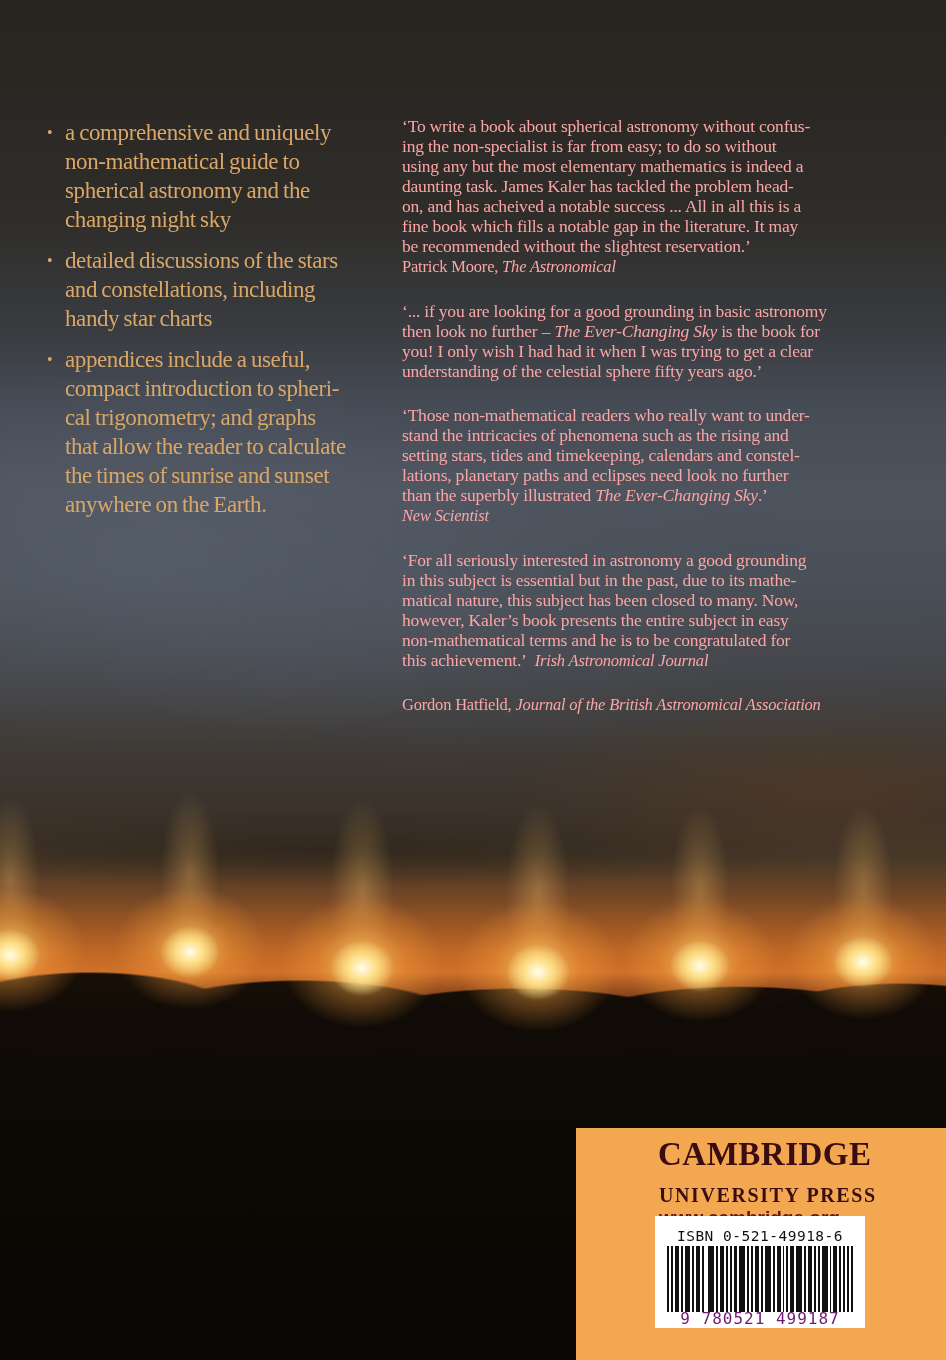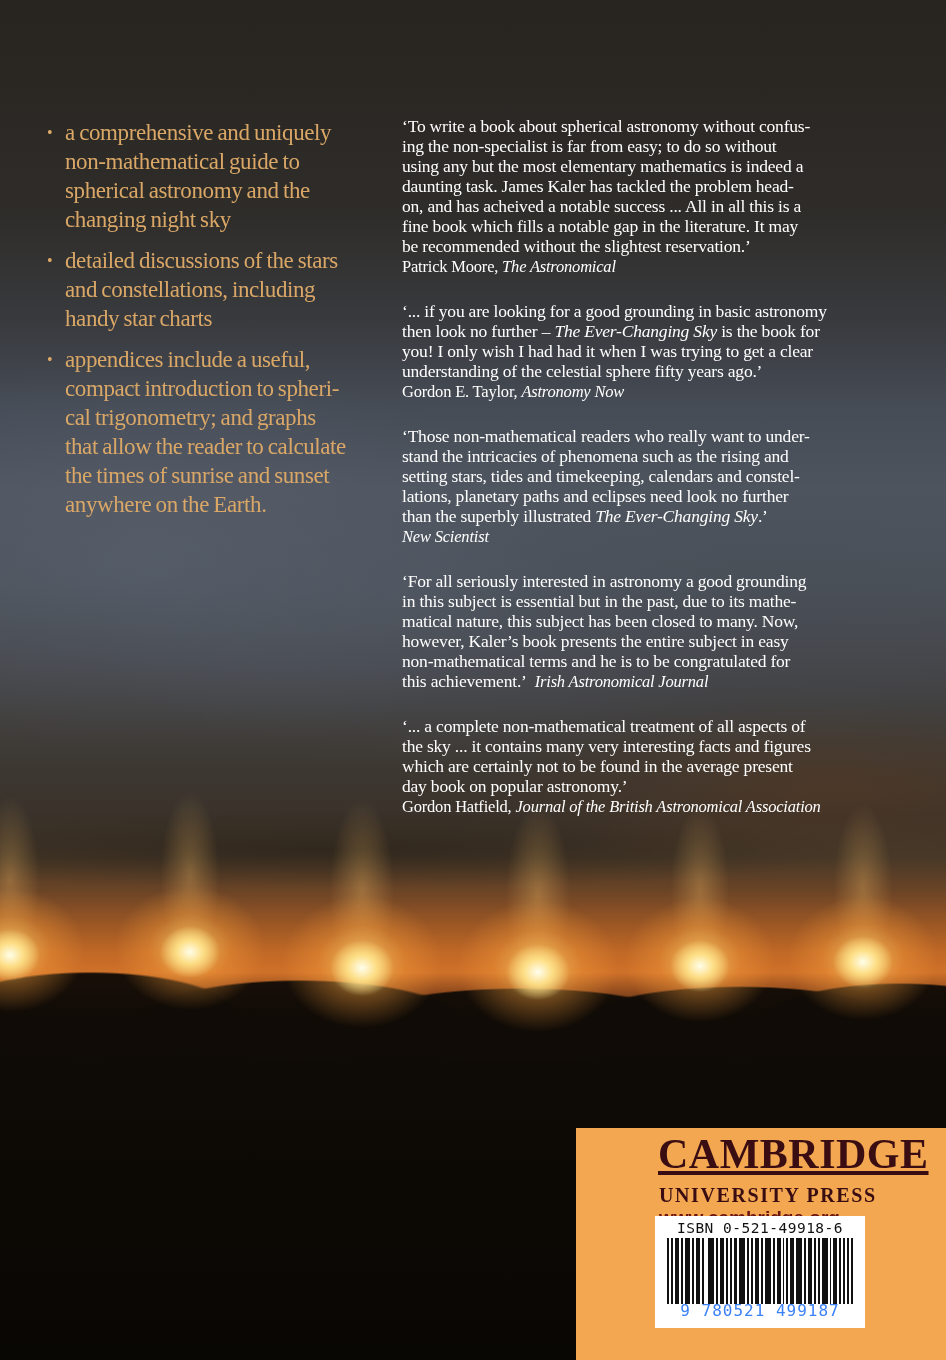--- a/index.html
+++ b/index.html
@@ -63,62 +63,62 @@
   }
   .bullet-item{
     position:relative;padding-left:19px;margin-bottom:12px;
     white-space:pre-line;
     font-size:23px;line-height:29px;letter-spacing:-0.4px;word-spacing:-1px;
   }
   .bullet-item .dot{position:absolute;left:1px;top:0;font-size:16px;line-height:29px;}
   
   .quotes{
     position:absolute;left:402px;top:116px;width:484px;
-    color:#ffffff;
+    color:#fca5a5;
   }
   .quote{
     margin-bottom:24px;white-space:pre-line;
     font-size:17.5px;line-height:20px;letter-spacing:-0.2px;
   }
   .em{font-style:italic;}
   .attribution{font-size:16.5px;line-height:20px;margin-top:1px;}
   .attribution.inline{display:inline;}
   
   .panel{
     position:absolute;left:576px;top:1128px;width:370px;height:232px;
     background:#f3a750;
   }
   .pub-name1{
     margin:9px 0 4px 82px;
     font-family:"Liberation Serif", serif;font-weight:bold;
-    font-size:42px;line-height:34px;letter-spacing:0.5px;color:#3a0d12;text-decoration:underline;
+    font-size:33px;line-height:34px;letter-spacing:0.5px;color:#3a0d12;
   }
   .pub-name2{
     margin:13px 0 0 83px;
     font-family:"Liberation Serif", serif;font-weight:bold;
     font-size:20px;line-height:22px;letter-spacing:1.6px;color:#3a0d12;
   }
   .pub-url{
     margin:2px 0 0 83px;
     font-family:"Liberation Sans", sans-serif;font-weight:bold;
     font-size:19px;line-height:20px;color:#6b1512;
   }
   .isbn-box{
     position:absolute;left:79px;top:88px;width:210px;height:112px;
     background:#ffffff;text-align:center;
   }
   .isbn-label{
     font-family:"DejaVu Sans Mono", monospace;
     font-size:14.5px;line-height:20px;letter-spacing:0.5px;color:#111;
-    padding-top:2px;
+    padding-top:10px;
   }
   .barcode{display:block;margin:0 auto;width:186px;height:66px;}
   .barcode-digits{
     font-family:"DejaVu Sans Mono", monospace;
-    font-size:16px;line-height:18px;letter-spacing:1px;color:#3b82f6;
+    font-size:16px;line-height:18px;letter-spacing:1px;color:#701a75;
     margin-top:-2px;
   }
 </style>
 </head>
 <body>
 
 <div class="cover">
   <div class="photo"></div>
 
   <div class="bullets">
@@ -141,36 +141,33 @@
       <div class="quote"><span class="qbody"><span>‘To write a book about spherical astronomy without confus-
 ing the non-specialist is far from easy; to do so without
 using any but the most elementary mathematics is indeed a
 daunting task. James Kaler has tackled the problem head-
 on, and has acheived a notable success ... All in all this is a
 fine book which fills a notable gap in the literature. It may
 be recommended without the slightest reservation.’</span></span><div class="attribution"><span>Patrick Moore, </span><span class="em">The Astronomical</span></div></div>
       <div class="quote"><span class="qbody"><span>‘... if you are looking for a good grounding in basic astronomy
 then look no further – </span><span class="em">The Ever-Changing Sky</span><span> is the book for
 you! I only wish I had had it when I was trying to get a clear
-understanding of the celestial sphere fifty years ago.’</span></span><div class="attribution"><span>Gordon E. Taylor, </span><span class="em">Astronomy Now</span></div></div>
+understanding of the celestial sphere fifty years ago.’</span></span></div>
       <div class="quote"><span class="qbody"><span>‘Those non-mathematical readers who really want to under-
 stand the intricacies of phenomena such as the rising and
 setting stars, tides and timekeeping, calendars and constel-
 lations, planetary paths and eclipses need look no further
 than the superbly illustrated </span><span class="em">The Ever-Changing Sky</span><span>.’</span></span><div class="attribution"><span class="em">New Scientist</span></div></div>
       <div class="quote"><span class="qbody"><span>‘For all seriously interested in astronomy a good grounding
 in this subject is essential but in the past, due to its mathe-
 matical nature, this subject has been closed to many. Now,
 however, Kaler’s book presents the entire subject in easy
 non-mathematical terms and he is to be congratulated for
 this achievement.’</span></span><span class="attribution inline"><span> </span><span class="em">Irish Astronomical Journal</span></span></div>
-      <div class="quote"><span class="qbody"><span>‘... a complete non-mathematical treatment of all aspects of
-the sky ... it contains many very interesting facts and figures
-which are certainly not to be found in the average present
-day book on popular astronomy.’</span></span><div class="attribution"><span>Gordon Hatfield, </span><span class="em">Journal of the British Astronomical Association</span></div></div>
+      <div class="quote"><div class="attribution"><span>Gordon Hatfield, </span><span class="em">Journal of the British Astronomical Association</span></div></div>
     </div>
 
   <div class="panel">
     <div class="pub-name1">CAMBRIDGE</div>
     <div class="pub-name2">UNIVERSITY PRESS</div>
     <div class="pub-url">www.cambridge.org</div>
     <div class="isbn-box">
       <div class="isbn-label">ISBN 0-521-49918-6</div>
       <svg class="barcode" viewBox="0 0 95 33" preserveAspectRatio="none" shape-rendering="crispEdges">
         <g fill="#111111">

